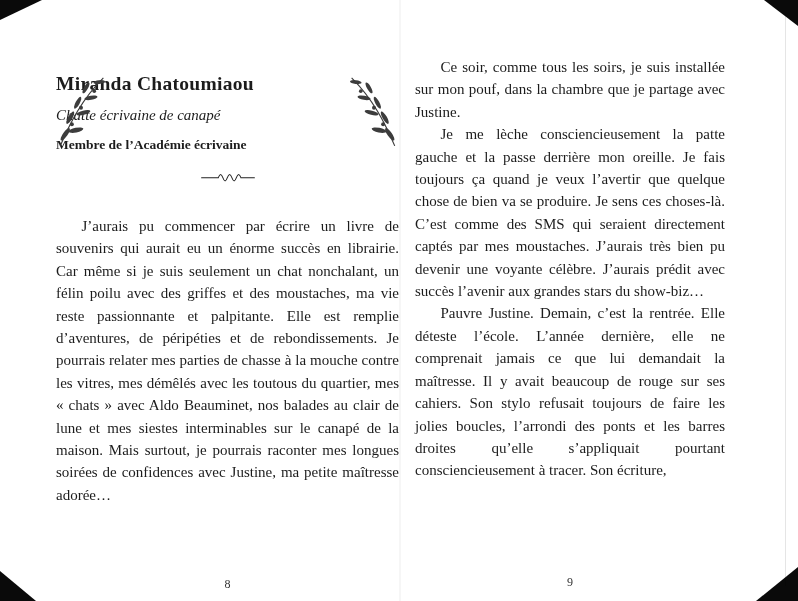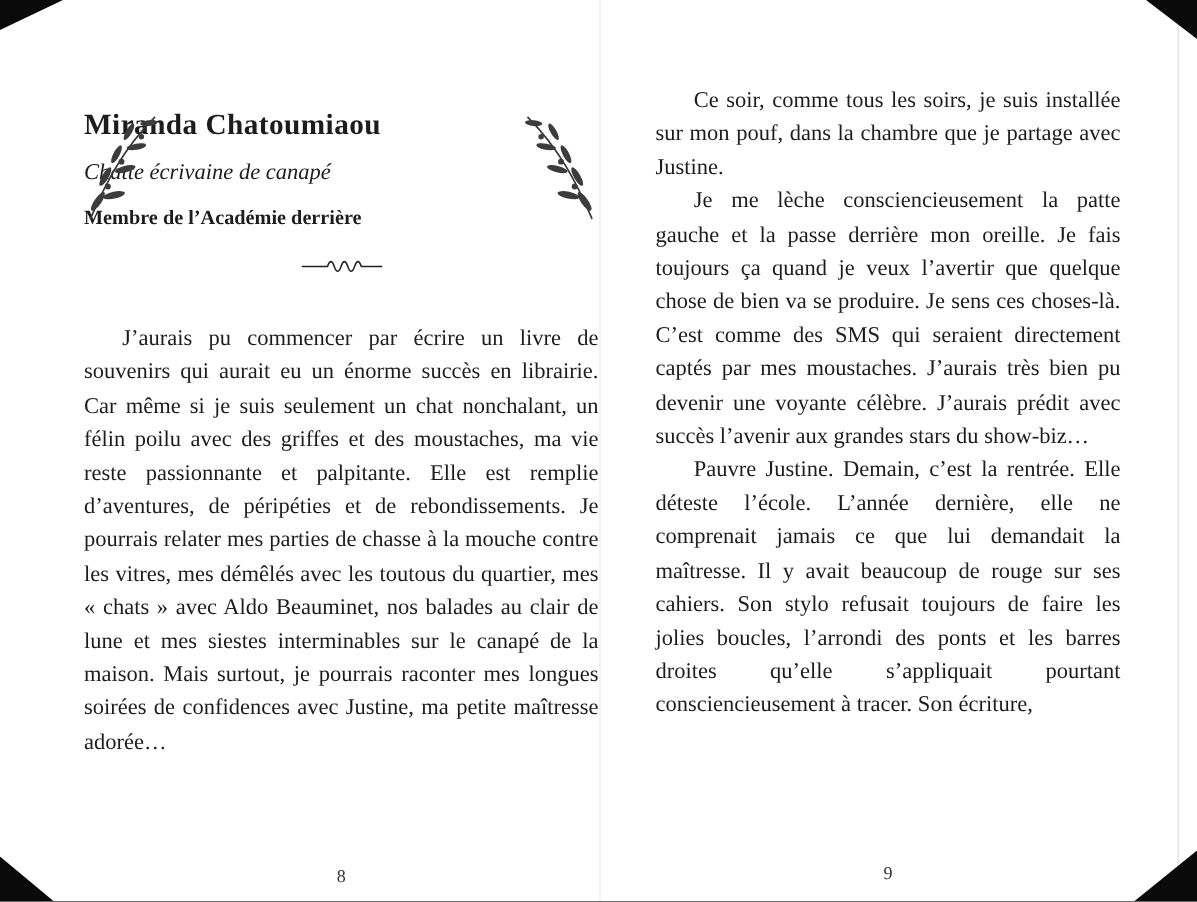--- a/index.html
+++ b/index.html
@@ -15,21 +15,21 @@
   .corner-tr { right:0; top:0; width:34px; height:26px; clip-path:polygon(0 0,100% 0,100% 100%); }
   .corner-bl { left:0; bottom:0; width:36px; height:30px; clip-path:polygon(0 0,0 100%,100% 100%); }
   .corner-br { right:0; bottom:0; width:42px; height:34px; clip-path:polygon(100% 0,100% 100%,0 100%); }
   
   .gutter { position:absolute; left:399px; top:0; width:2px; height:100%;
             background:linear-gradient(to right, rgba(0,0,0,0.00), rgba(0,0,0,0.07), rgba(0,0,0,0.00)); }
   .page-edge { position:absolute; right:12px; top:14px; width:1px; height:572px; background:rgba(0,0,0,0.10); }
 
   .page { position:absolute; }
   .page-left  { left:56px;  top:58px; width:343px; height:532px; }
-  .page-right { left:437px; top:56px; width:310px; height:534px; }
+  .page-right { left:415px; top:56px; width:310px; height:534px; }
 
   .chapter-header { position:relative; padding-top:14px; }
   .branch { position:absolute; top:8px; width:58px; height:86px; }
   .branch-left  { left:-4px; }
   .branch-right { right:-4px; transform:scaleX(-1); }
 
   .chapter-title {
     margin:0; font-size:19.5px; line-height:24px; font-weight:700;
     letter-spacing:0.3px;
   }
@@ -131,21 +131,21 @@
               <ellipse rx="7" ry="2.3"></ellipse>
             </g>
           <circle cx="24" cy="66" r="2.4"></circle>
           <circle cx="35" cy="46" r="2.4"></circle>
           <circle cx="51" cy="26" r="2.2"></circle>
         </g>
       </svg>
 
       <h1 class="chapter-title">Miranda Chatoumiaou</h1>
       <div class="chapter-subtitle">Chatte écrivaine de canapé</div>
-      <div class="chapter-affiliation">Membre de l’Académie derrière</div>
+      <div class="chapter-affiliation">Membre de l’Académie écrivaine</div>
     </div>
 
     <div class="ornament">
       <svg width="58" height="16" viewBox="0 0 90 18" aria-hidden="true">
         <path d="M4 10 H30 q3.5 -10 7 0 q3.5 10 7 0 q3.5 -10 7 0 q3.5 10 7 0 q3.5 -10 7 0 H86" fill="none" stroke="#222" stroke-width="1.6" stroke-linecap="round"></path>
       </svg>
     </div>
 
     <div class="body-text">
       <p>J’aurais pu commencer par écrire un livre de souvenirs qui aurait eu un énorme succès en librairie. Car même si je suis seulement un chat nonchalant, un félin poilu avec des griffes et des moustaches, ma vie reste passionnante et palpitante. Elle est remplie d’aventures, de péripéties et de rebondissements. Je pourrais relater mes parties de chasse à la mouche contre les vitres, mes démêlés avec les toutous du quartier, mes « chats » avec Aldo Beauminet, nos balades au clair de lune et mes siestes interminables sur le canapé de la maison. Mais surtout, je pourrais raconter mes longues soirées de confidences avec Justine, ma petite maîtresse adorée…</p>

